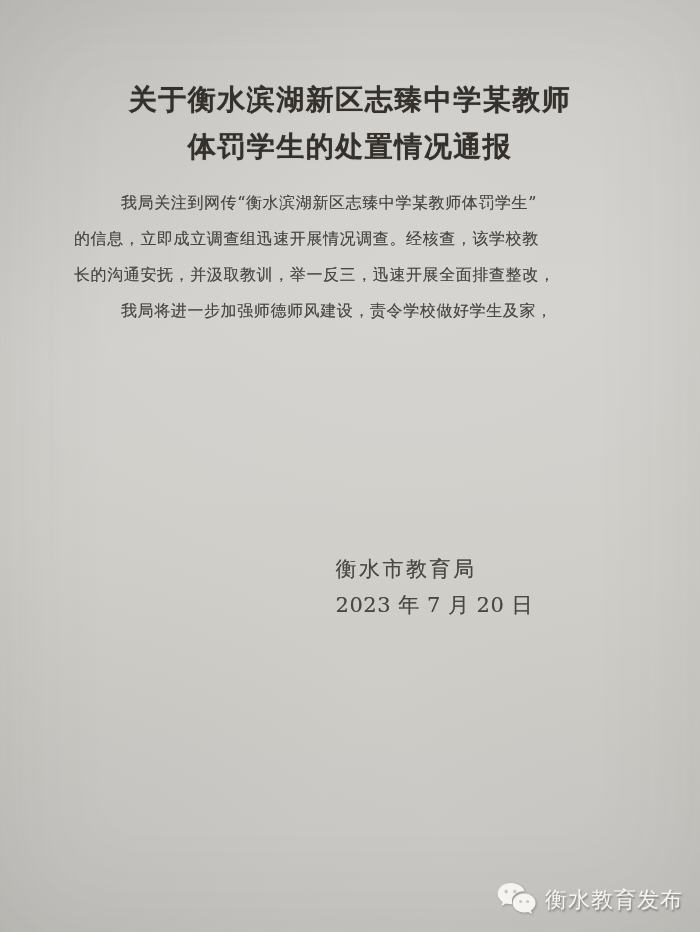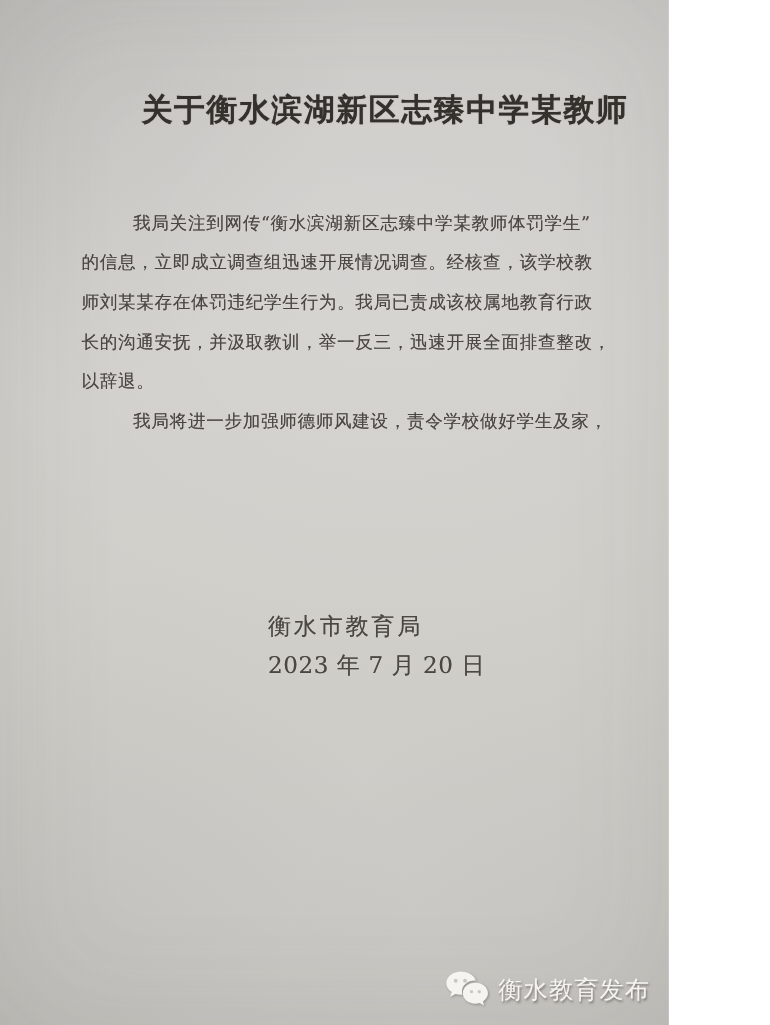--- a/index.html
+++ b/index.html
@@ -7,21 +7,21 @@
     padding: 0;
   }
   body {
     width: 700px;
     height: 932px;
     overflow: hidden;
     font-family: "DejaVu Serif", "Liberation Serif", serif;
   }
   .paper {
     position: relative;
-    width: 608px;
+    width: 700px;
     height: 932px;
     background:
       radial-gradient(95% 55% at 58% 28%, rgba(255,255,255,0.10), rgba(255,255,255,0) 70%),
       radial-gradient(120% 90% at 0% 0%, rgba(86,84,80,0.10), rgba(86,84,80,0) 45%),
       radial-gradient(130% 90% at 0% 100%, rgba(86,84,80,0.09), rgba(86,84,80,0) 50%),
       radial-gradient(120% 80% at 100% 100%, rgba(86,84,80,0.06), rgba(86,84,80,0) 50%),
       linear-gradient(180deg, #cdcbc8 0%, #d2d0cc 32%, #d0cec9 62%, #cbc9c5 100%);
     box-shadow: inset 0 0 110px rgba(92,90,86,0.12);
   }
   .doc-title {
@@ -95,29 +95,28 @@
     white-space: nowrap;
   }
 </style>
 </head>
 <body>
 
 <div class="paper">
 
   <div class="doc-title">
     <div>关于衡水滨湖新区志臻中学某教师</div>
+    <div>体罚学生的处置情况通报</div>
   </div>
 
   <div class="doc-body">
     <div>
       <div class="body-line indent">我局关注到网传“衡水滨湖新区志臻中学某教师体罚学生”</div>
       <div class="body-line">的信息，立即成立调查组迅速开展情况调查。经核查，该学校教</div>
-      <div class="body-line">师刘某某存在体罚违纪学生行为。我局已责成该校属地教育行政</div>
       <div class="body-line">长的沟通安抚，并汲取教训，举一反三，迅速开展全面排查整改，</div>
-      <div class="body-line">以辞退。</div>
     </div>
     <div>
       <div class="body-line indent">我局将进一步加强师德师风建设，责令学校做好学生及家，</div>
     </div>
   </div>
 
   <div class="signature-block">
     <div class="signature-line">衡水市教育局</div>
     <div class="date-line">2023 年 7 月 20 日</div>
   </div>

